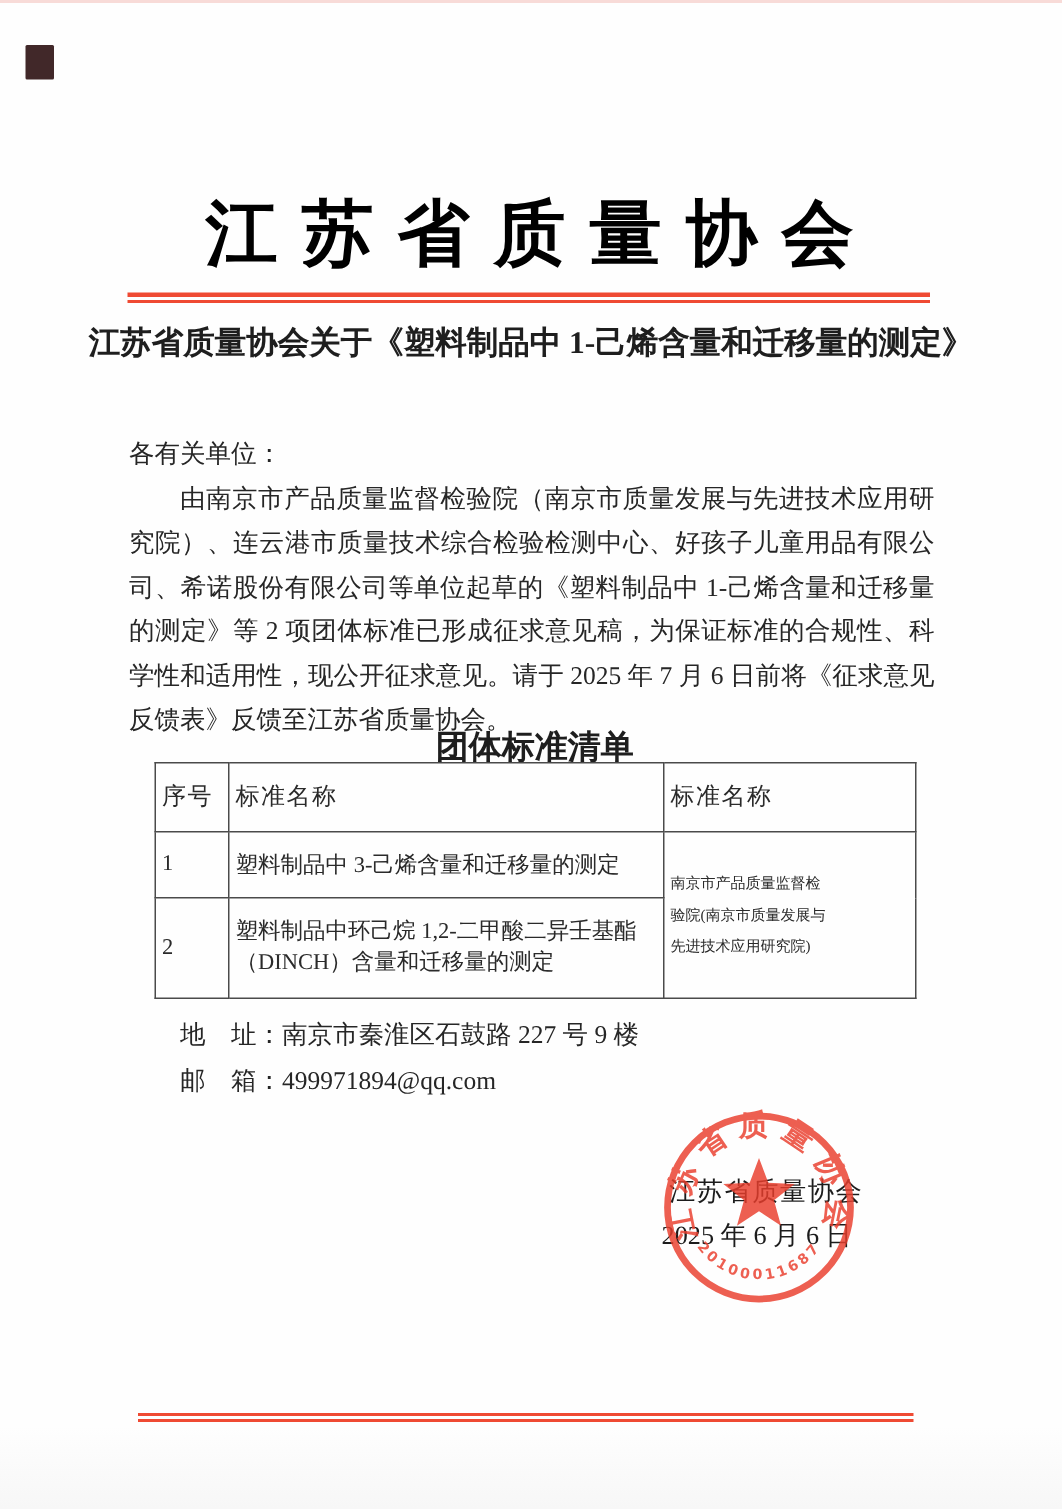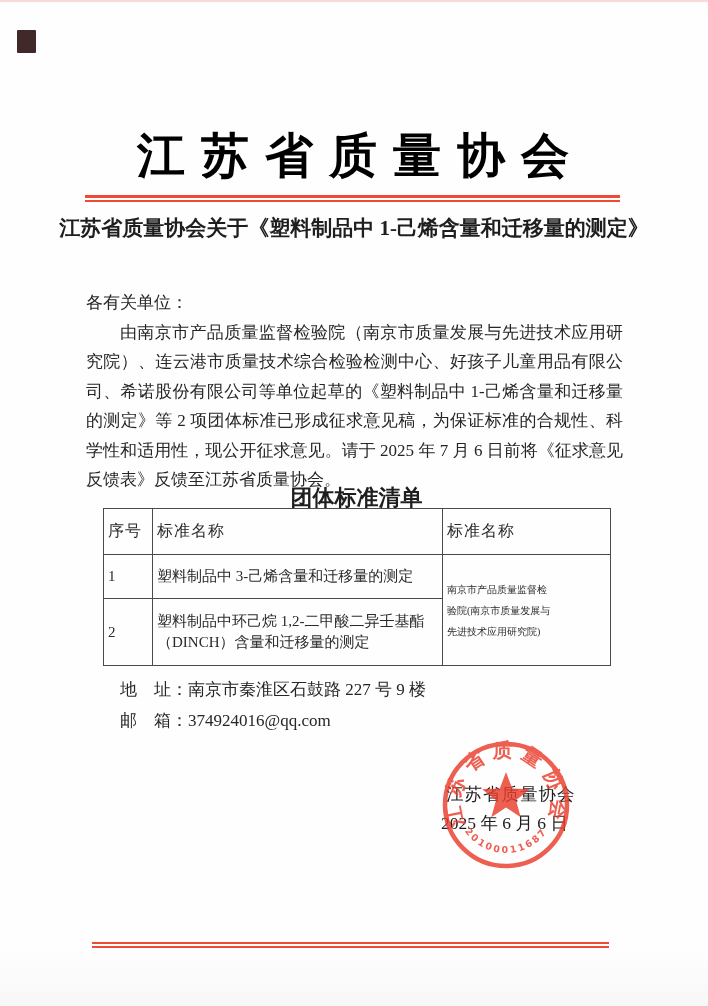--- a/index.html
+++ b/index.html
@@ -126,21 +126,21 @@
 （DINCH）含量和迁移量的测定</td>
       </tr>
     </tbody>
   </table>
 
   <div class="contacts">
     <div class="contact-line">
       <span class="contact-label">地　址：</span><span class="contact-value">南京市秦淮区石鼓路 227 号 9 楼</span>
     </div>
     <div class="contact-line">
-      <span class="contact-label">邮　箱：</span><span class="contact-value">374924016@qq.com</span>
+      <span class="contact-label">邮　箱：</span><span class="contact-value">499971894@qq.com</span>
     </div>
   </div>
 
   <div class="sig-org">江苏省质量协会</div>
   <div class="sig-date">2025 年 6 月 6 日</div>
 
   <svg class="stamp" viewBox="0 0 136 136" xmlns="http://www.w3.org/2000/svg">
     <defs>
       <path id="arcTop" d="M 35.5 98.5 A 46 46 0 1 1 100.5 98.5" fill="none"></path>
       <path id="arcBot" d="M 24.7 91 A 50 50 0 0 0 111.3 91" fill="none"></path>

